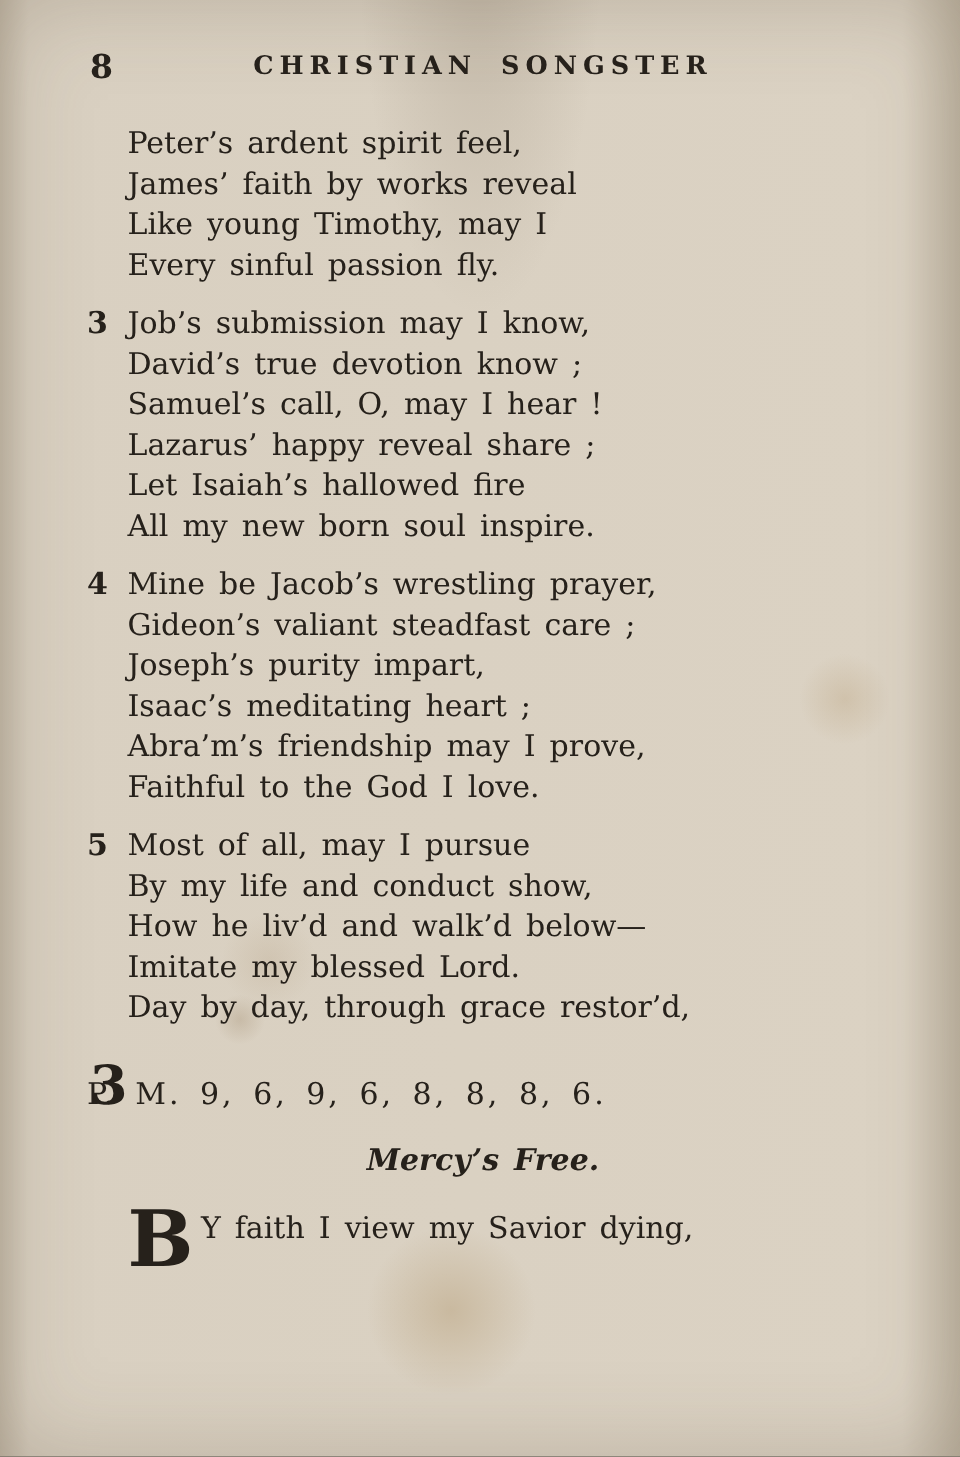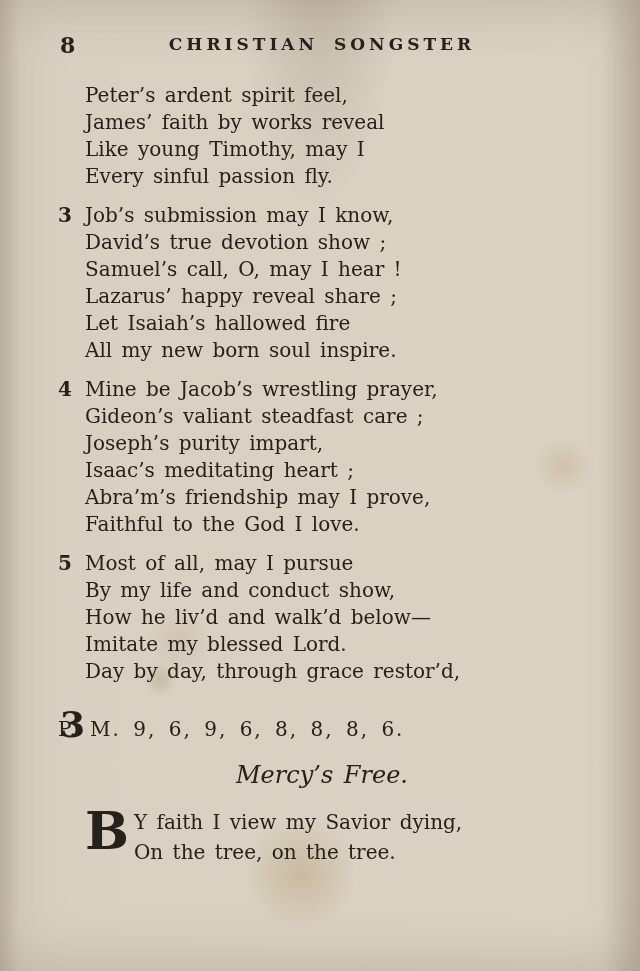--- a/index.html
+++ b/index.html
@@ -64,22 +64,22 @@
   .hymn-meter{
     text-align:left;
     font-size:20px;
     letter-spacing:2px;
     word-spacing:4px;
     padding-top:8px;
   }
   .hymn-title{
     text-align:center;
     font-style:italic;
-    font-weight:normal;
-    font-size:24px;
+    font-weight:bold;
+    font-size:20px;
     margin-top:8px;
     word-spacing:3px;
   }
   .hymn-open{
     margin-top:18px;
     margin-left:27px;
     font-size:20px;
     line-height:30px;
     word-spacing:3px;
   }
@@ -108,21 +108,21 @@
           <div class="verse-line">Peter’s ardent spirit feel,</div>
           <div class="verse-line">James’ faith by works reveal</div>
           <div class="verse-line">Like young Timothy, may I</div>
           <div class="verse-line">Every sinful passion fly.</div>
         </div>
       </div>
       <div class="stanza">
         <div class="stanza-num">3</div>
         <div class="stanza-lines">
           <div class="verse-line">Job’s submission may I know,</div>
-          <div class="verse-line">David’s true devotion show ;</div>
+          <div class="verse-line">David’s true devotion know ;</div>
           <div class="verse-line">Samuel’s call, O, may I hear !</div>
           <div class="verse-line">Lazarus’ happy reveal share ;</div>
           <div class="verse-line">Let Isaiah’s hallowed fire</div>
           <div class="verse-line">All my new born soul inspire.</div>
         </div>
       </div>
       <div class="stanza">
         <div class="stanza-num">4</div>
         <div class="stanza-lines">
           <div class="verse-line">Mine be Jacob’s wrestling prayer,</div>
@@ -147,16 +147,15 @@
 
   <div class="hymn-heading">
     <span class="hymn-number">3</span>
     <div class="hymn-meter">P. M.  9, 6, 9, 6, 8, 8, 8, 6.</div>
   </div>
 
   <div class="hymn-title">Mercy’s Free.</div>
 
   <div class="hymn-open">
     <span class="dropcap">B</span><span>Y faith I view my Savior dying,</span><br>
-    <span>On the tree, on the tree.</span>
   </div>
 
 </div>
 
 </body></html>

